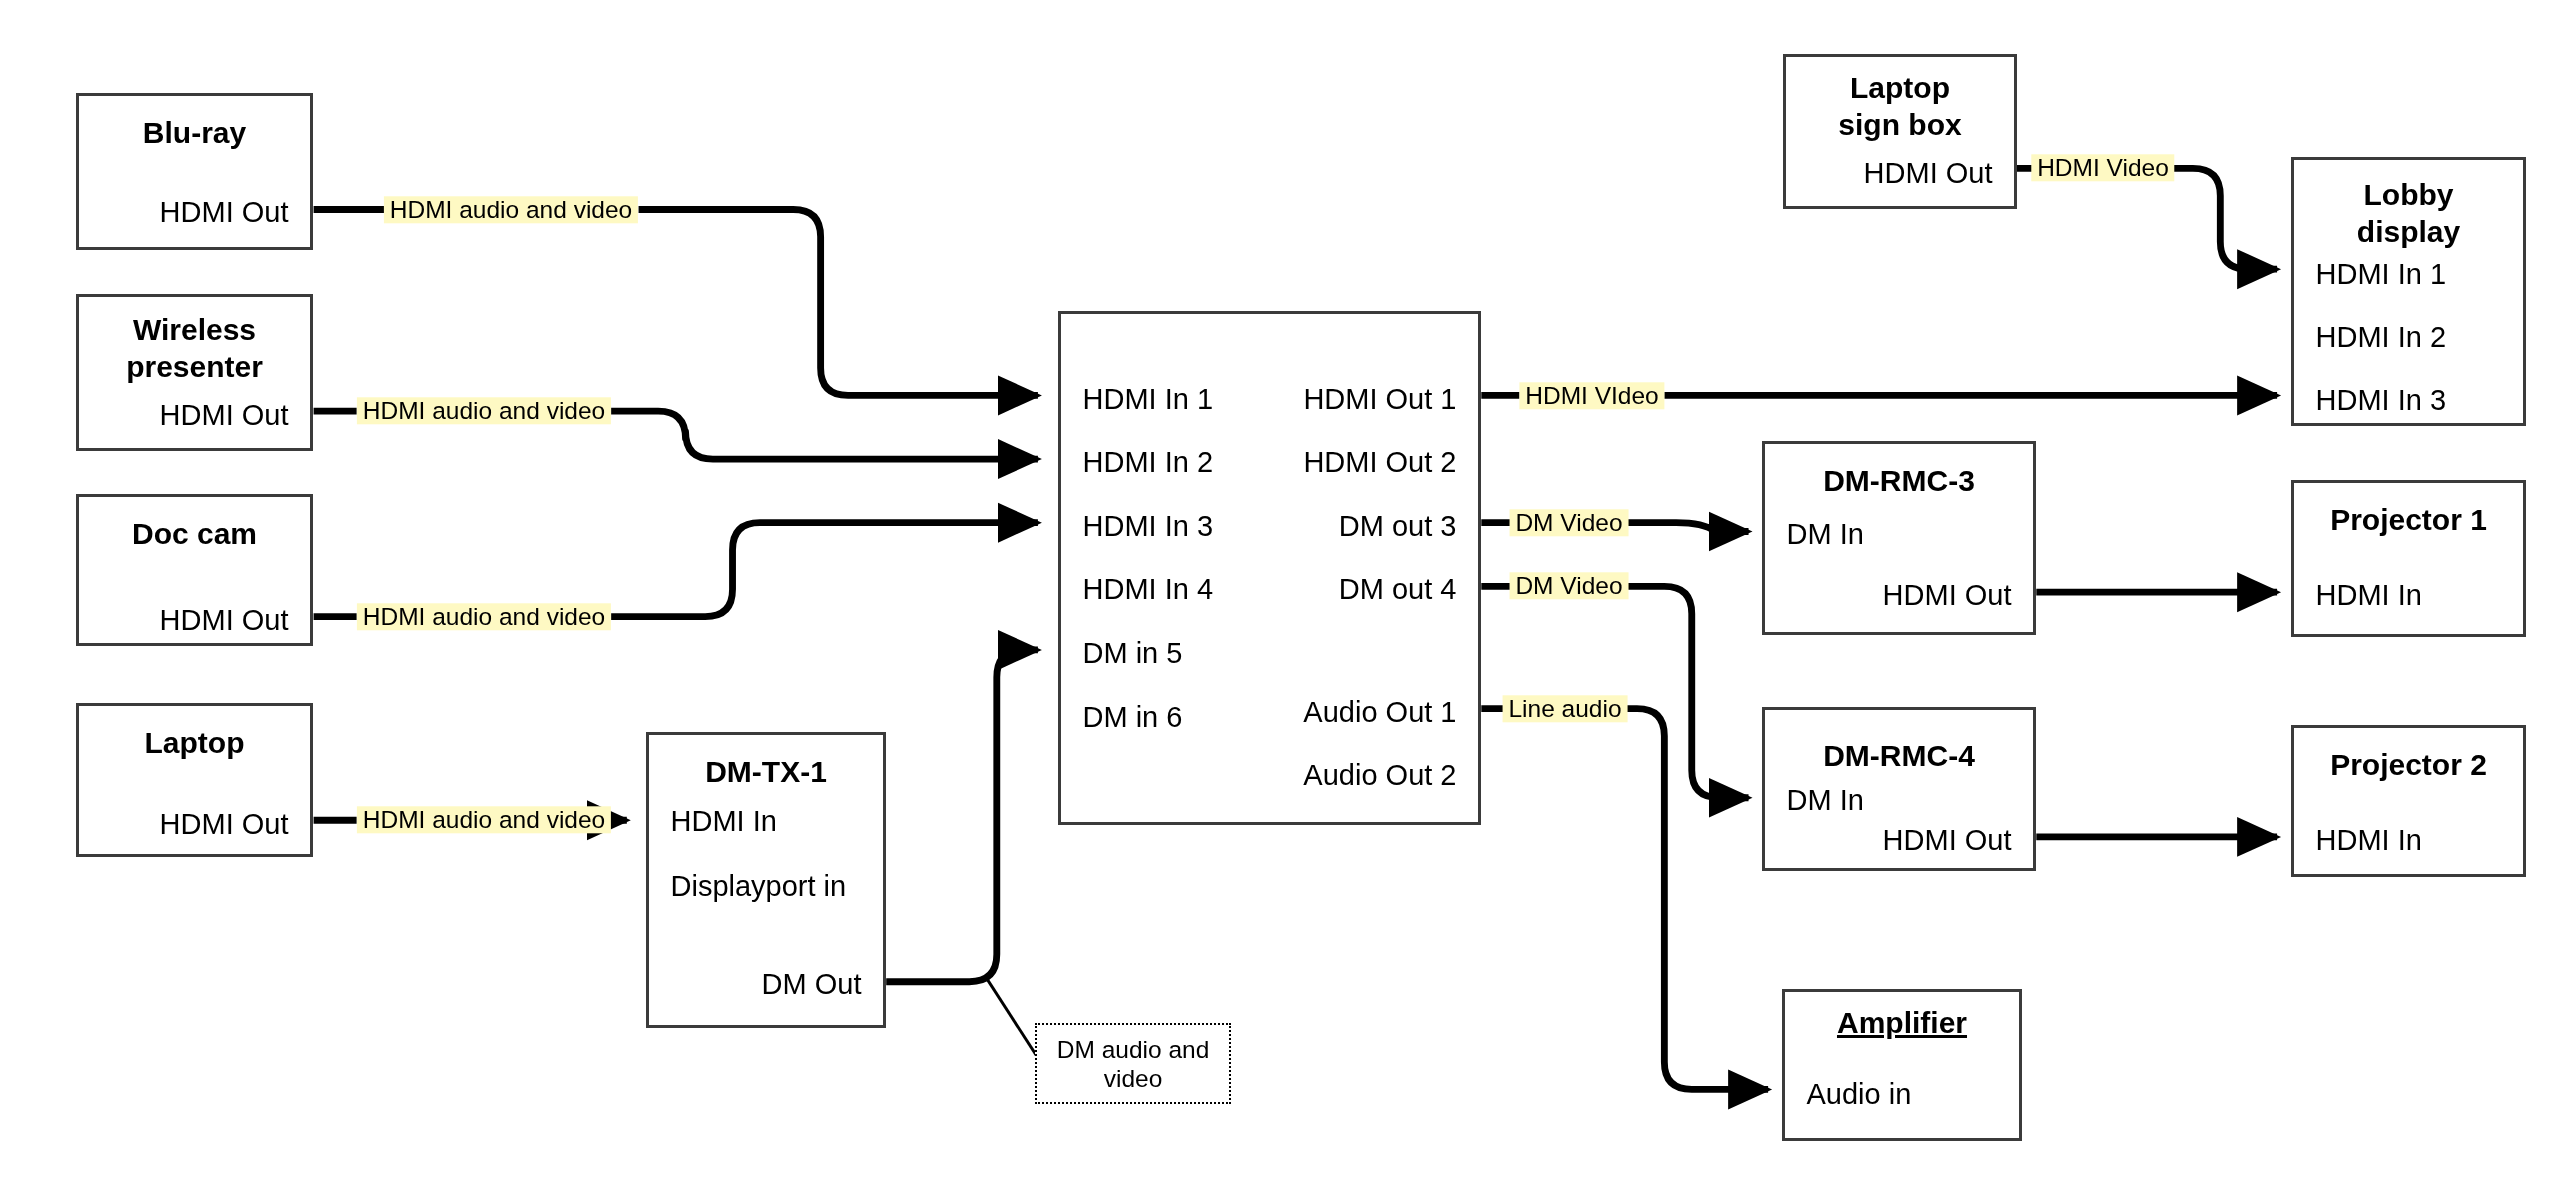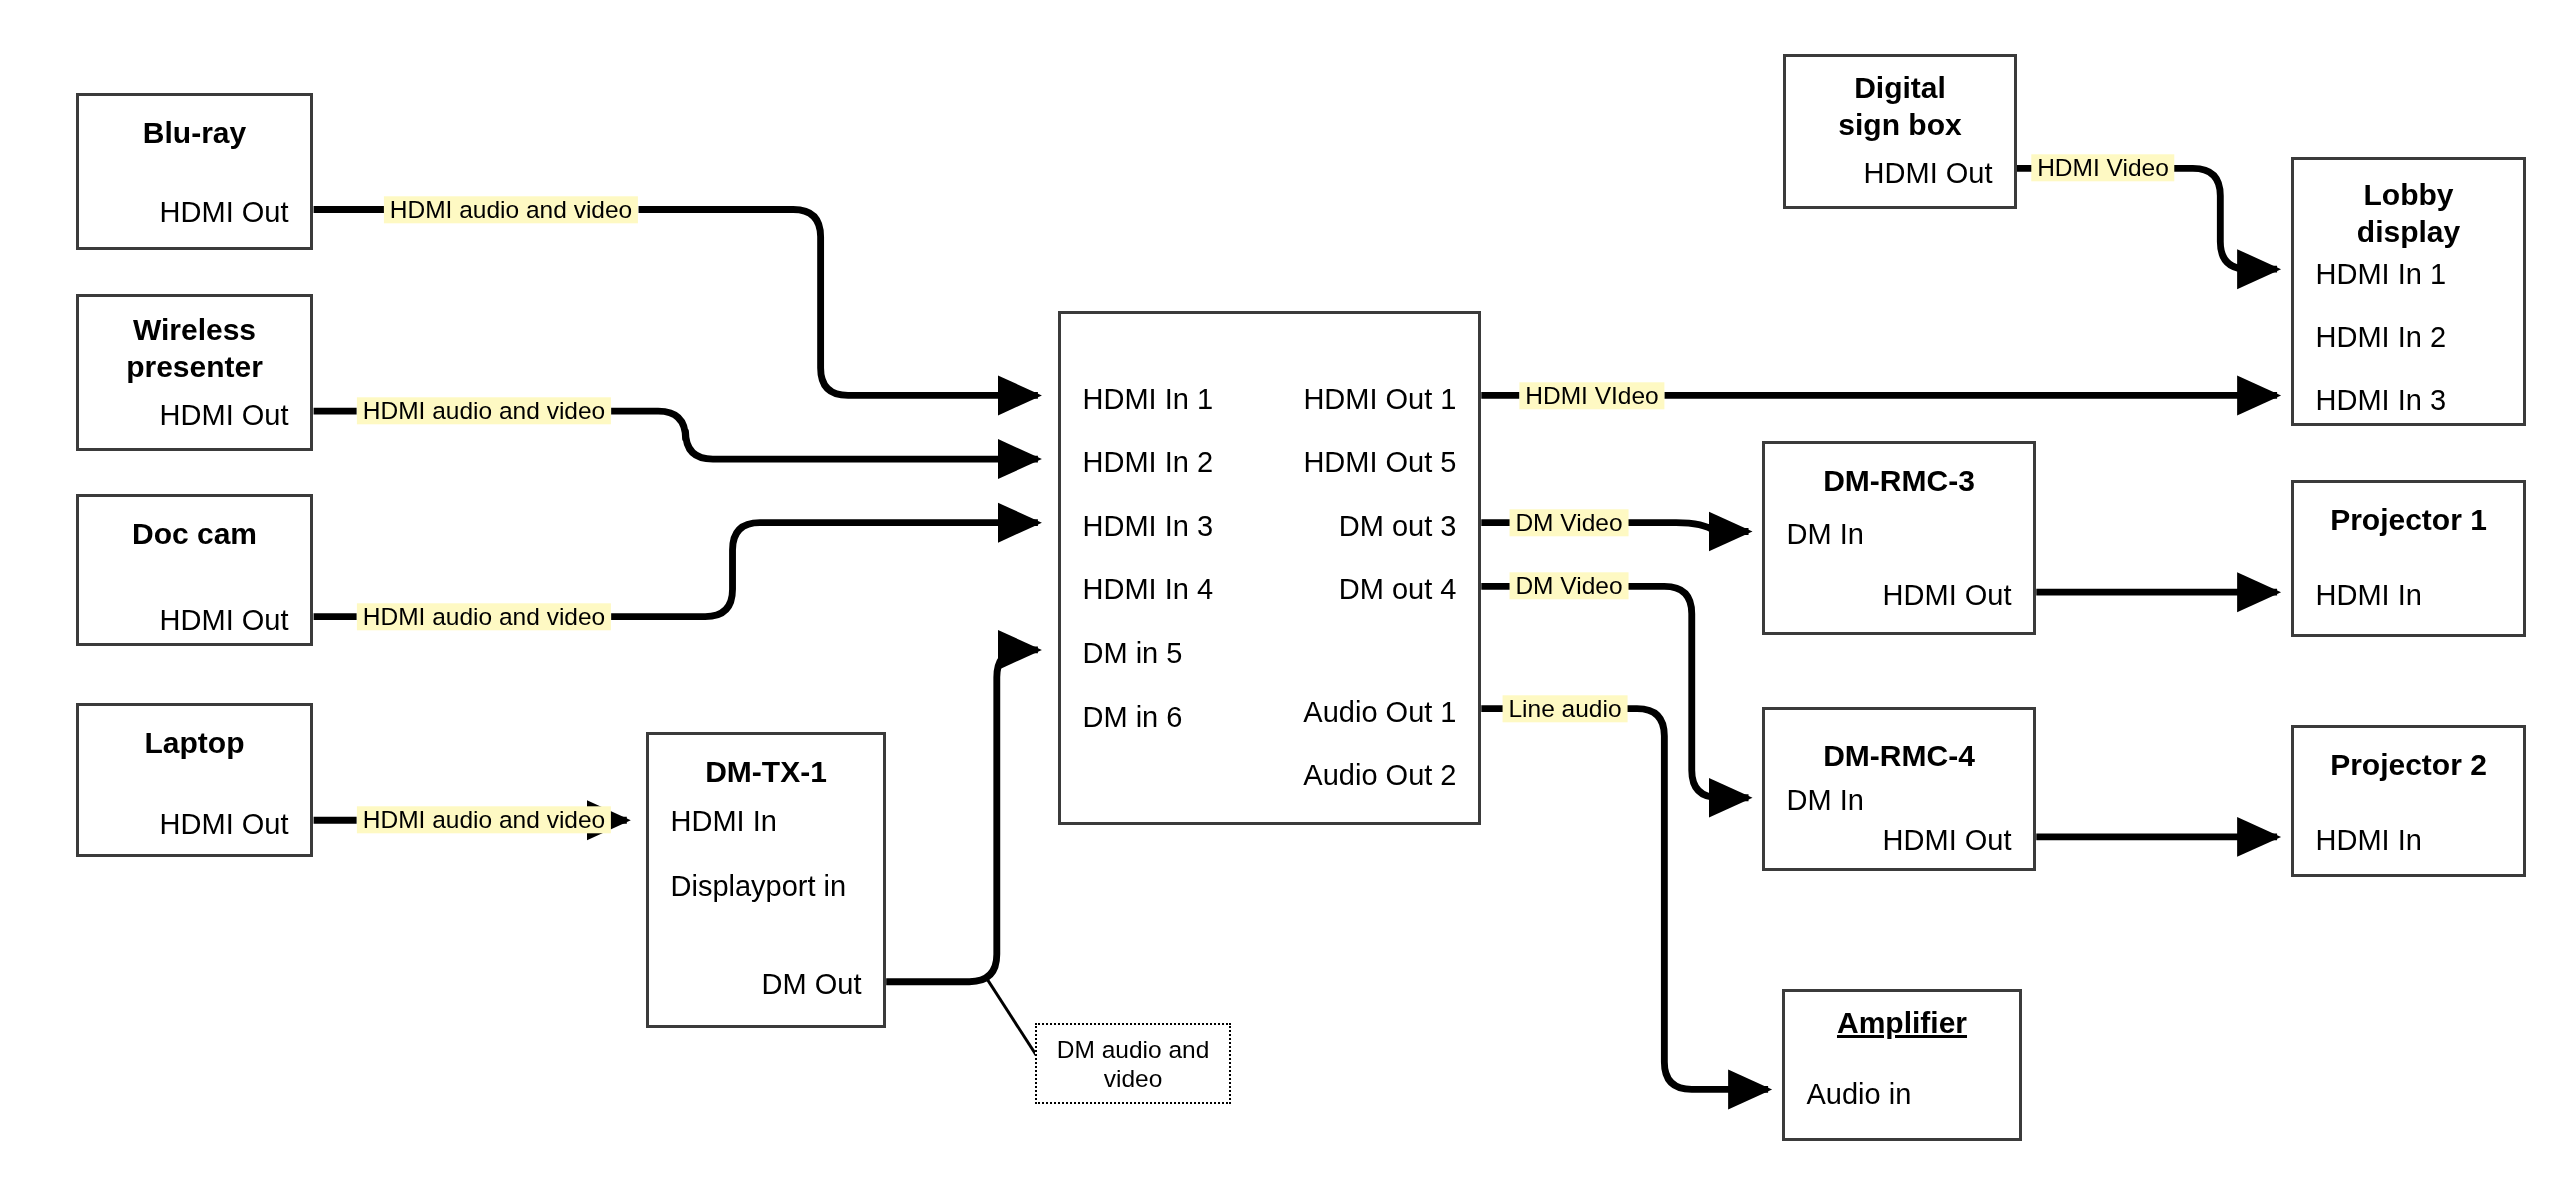--- a/index.html
+++ b/index.html
@@ -90,29 +90,29 @@
   </div>
 
   <div class="node" style="left:1058px;top:311px;width:423px;height:514px;">
     <div class="port left" style="top:69px;">HDMI In 1</div>
     <div class="port left" style="top:132px;">HDMI In 2</div>
     <div class="port left" style="top:196px;">HDMI In 3</div>
     <div class="port left" style="top:259px;">HDMI In 4</div>
     <div class="port left" style="top:323px;">DM in 5</div>
     <div class="port left" style="top:387px;">DM in 6</div>
     <div class="port right" style="top:69px;">HDMI Out 1</div>
-    <div class="port right" style="top:132px;">HDMI Out 5</div>
+    <div class="port right" style="top:132px;">HDMI Out 2</div>
     <div class="port right" style="top:196px;">DM out 3</div>
     <div class="port right" style="top:259px;">DM out 4</div>
     <div class="port right" style="top:382px;">Audio Out 1</div>
     <div class="port right" style="top:445px;">Audio Out 2</div>
   </div>
 
   <div class="node" style="left:1783px;top:54px;width:234px;height:155px;">
-    <div class="title" style="top:11.7px;padding:0 37px;">Digital sign box</div>
+    <div class="title" style="top:11.7px;padding:0 37px;">Laptop sign box</div>
     <div class="port right" style="top:100px;">HDMI Out</div>
   </div>
 
   <div class="node" style="left:2291px;top:157px;width:235px;height:269px;">
     <div class="title" style="top:15.7px;padding:0 51px;">Lobby display</div>
     <div class="port left" style="top:98px;">HDMI In 1</div>
     <div class="port left" style="top:161px;">HDMI In 2</div>
     <div class="port left" style="top:224px;">HDMI In 3</div>
   </div>
 

